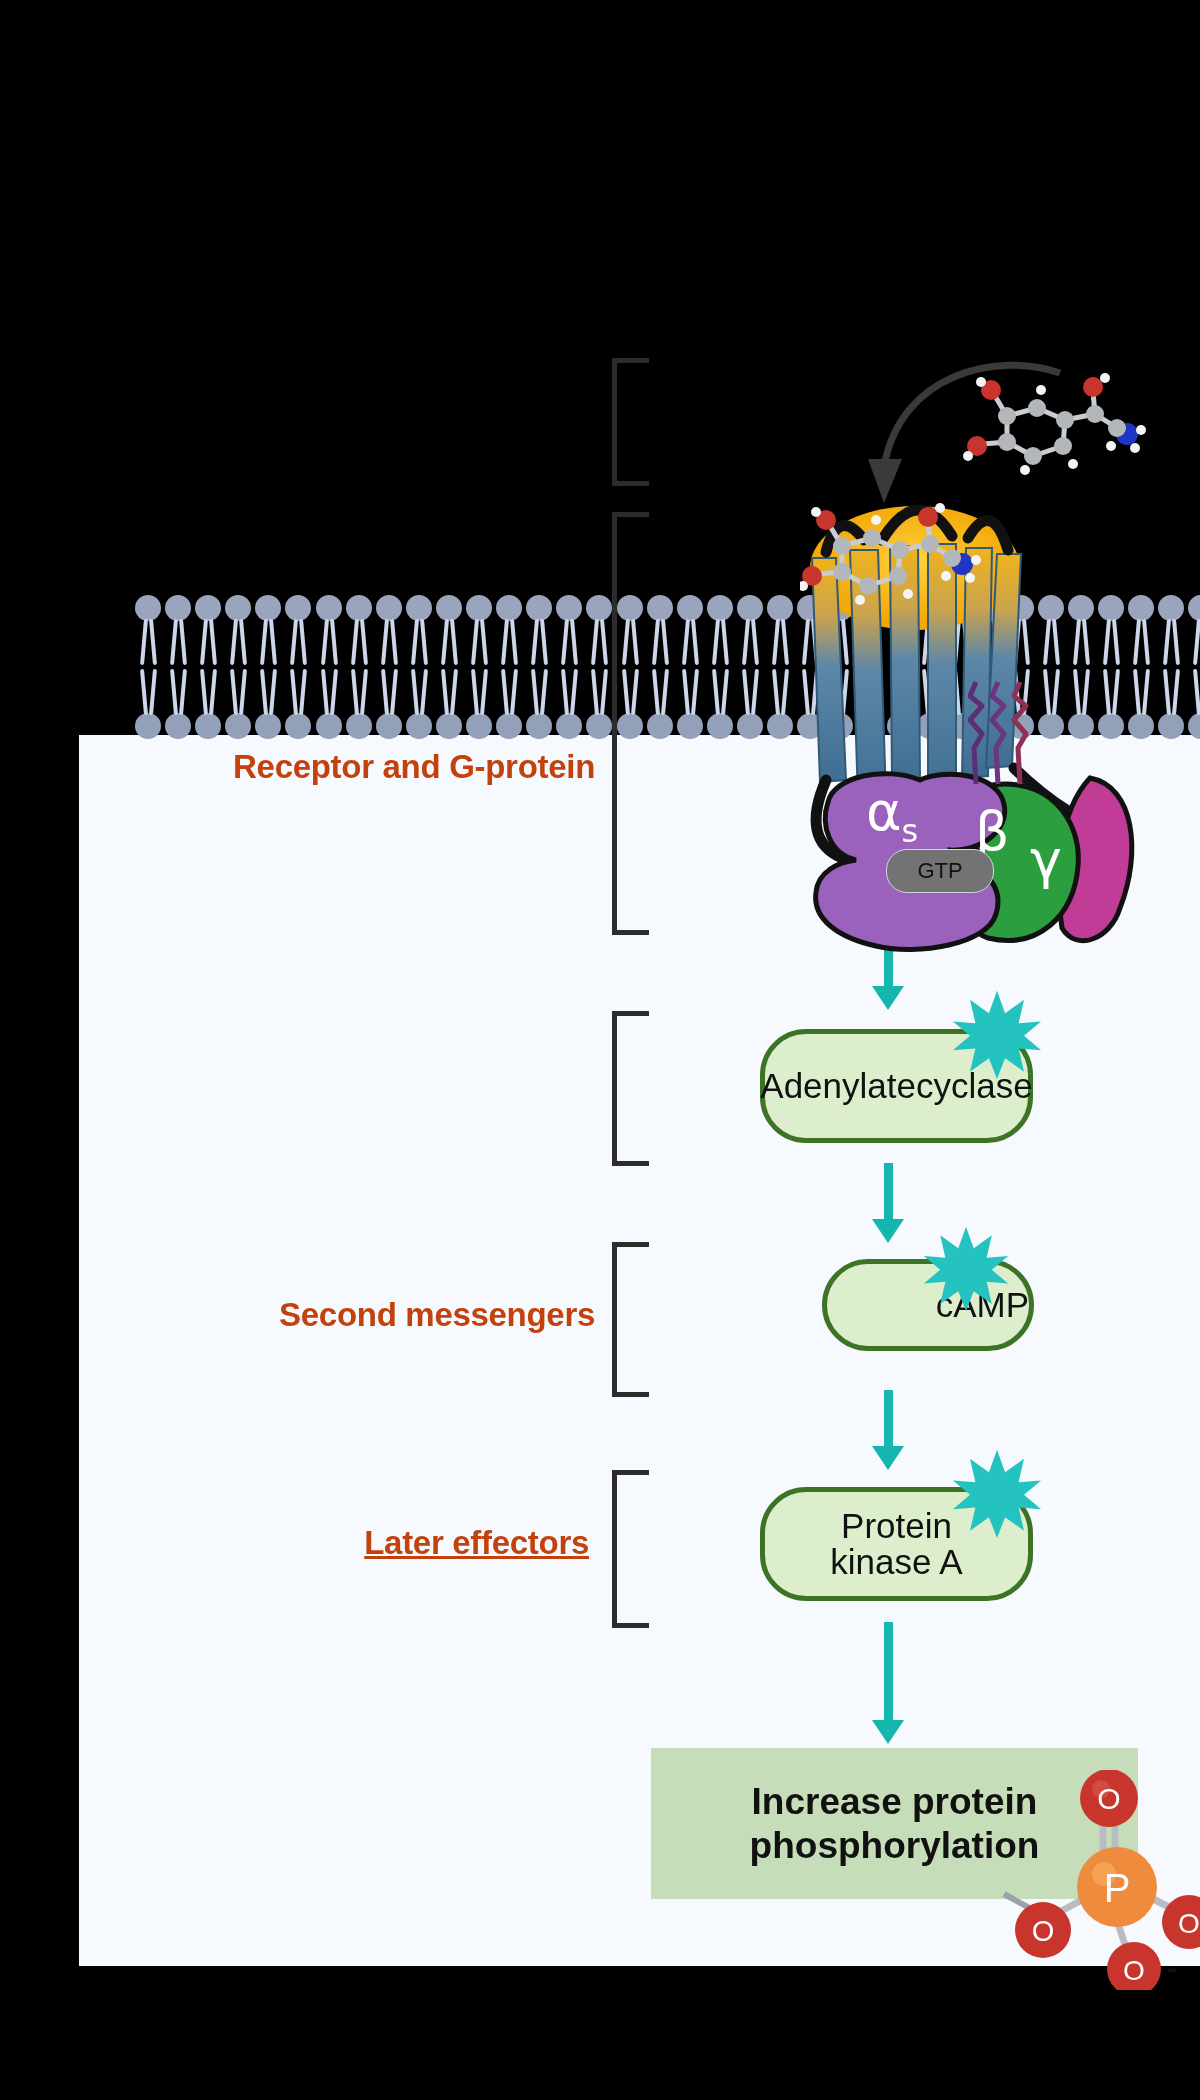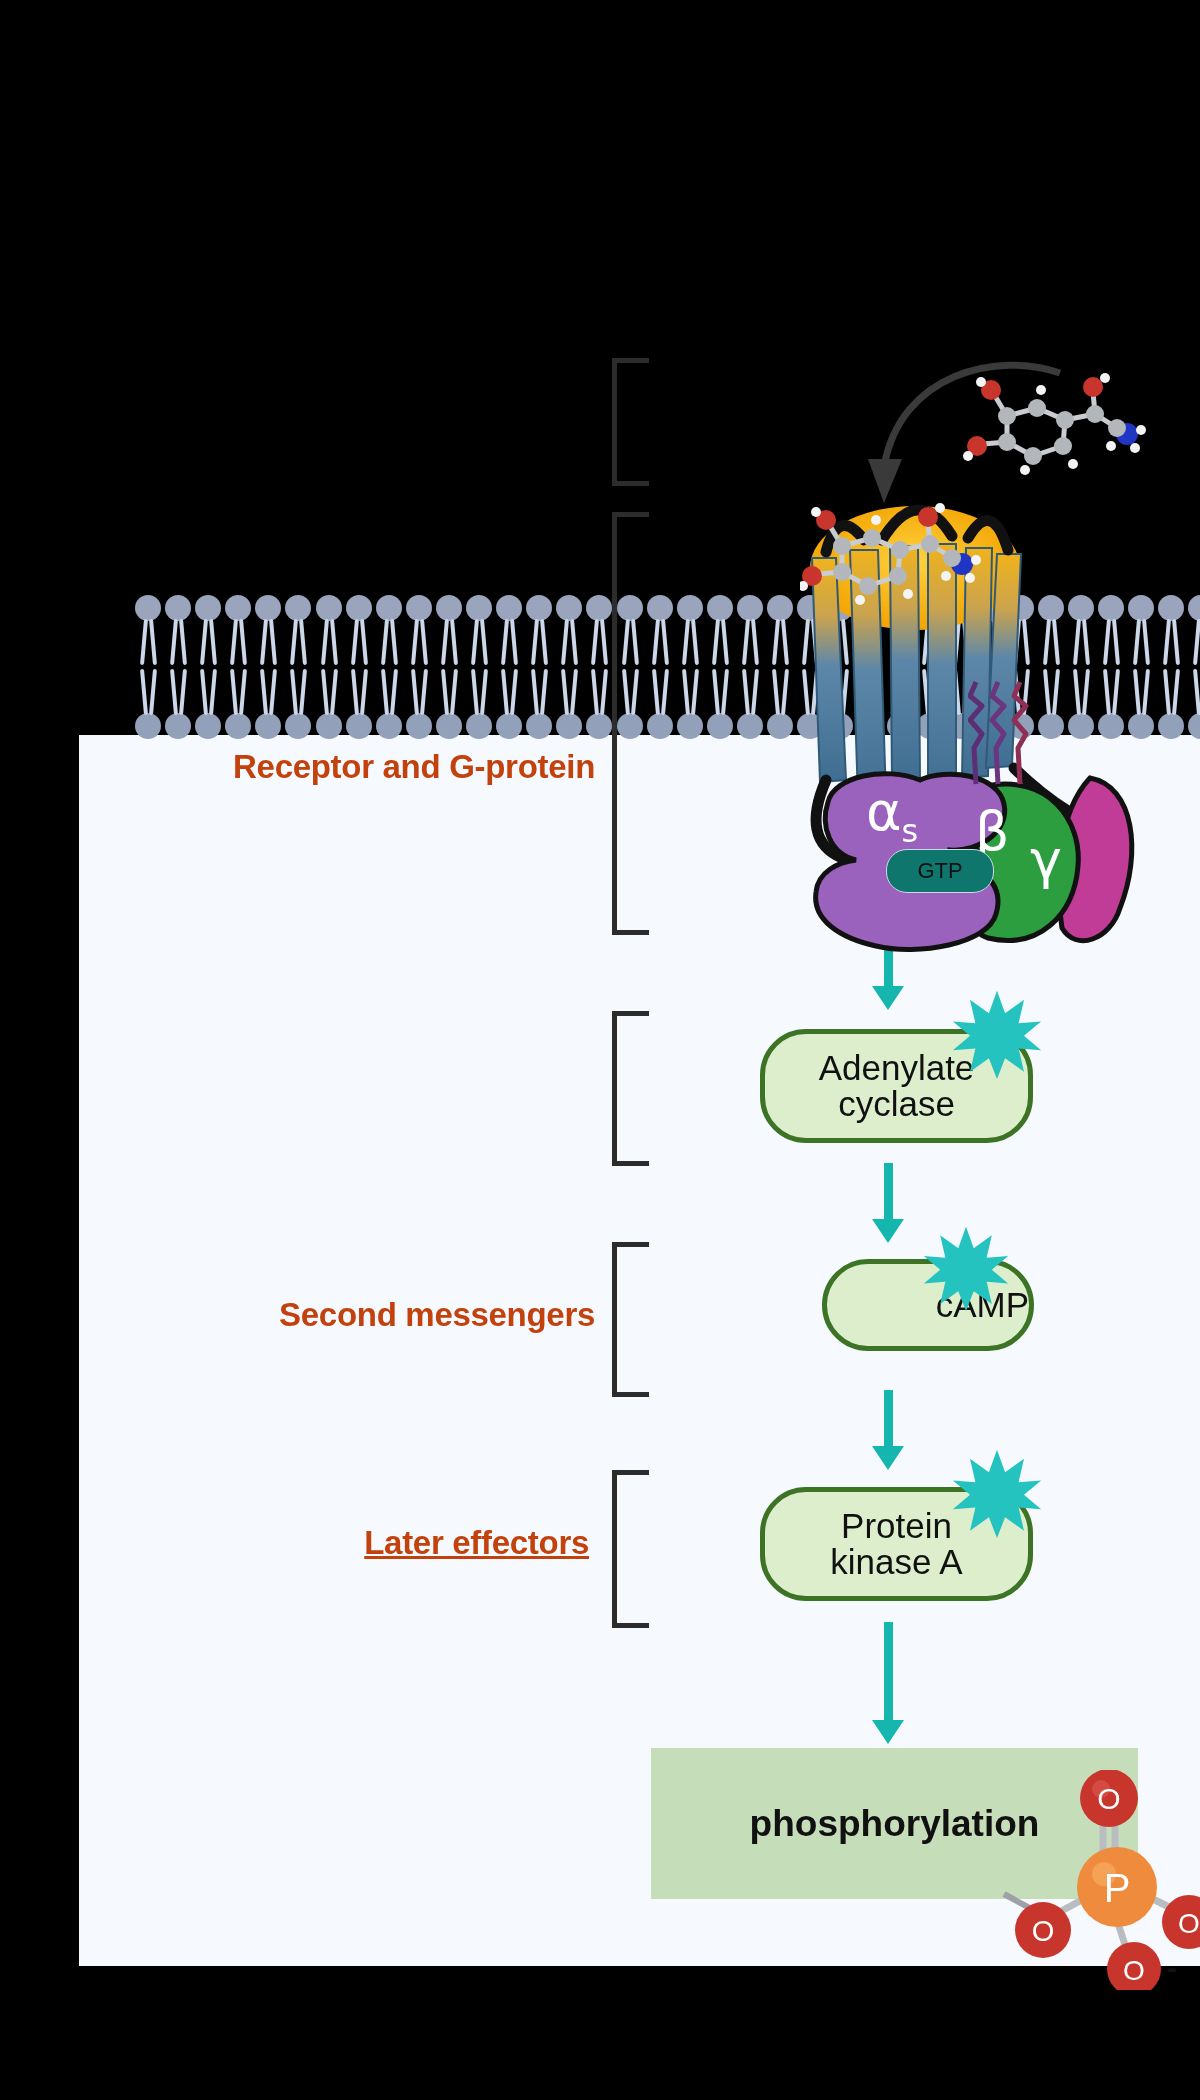--- a/index.html
+++ b/index.html
@@ -54,21 +54,21 @@
   #outcome{position:absolute;left:651px;top:1748px;width:487px;height:151px;
        background:#c6ddb9;display:flex;align-items:center;justify-content:center;
        text-align:center;font-weight:bold;font-size:37px;line-height:1.18;color:#111;z-index:3;}
 
   
   #receptor{position:absolute;left:790px;top:480px;width:430px;height:470px;z-index:5;}
   #gprotein{position:absolute;left:790px;top:760px;width:430px;height:200px;z-index:6;}
   .greek{position:absolute;color:#fff;font-size:54px;font-weight:500;z-index:9;
       font-family:"DejaVu Sans",sans-serif;}
   #gtp{position:absolute;left:886px;top:849px;width:106px;height:42px;border-radius:21px;
-      background:#0f766e;display:flex;align-items:center;justify-content:center;
+      background:#737373;display:flex;align-items:center;justify-content:center;
       font-size:22px;color:#111;z-index:9;border:1px solid #cfd8e6;}
 
   
   .mol{position:absolute;z-index:7;}
 </style>
 </head>
 <body>
 
 <div id="stage">
 
@@ -447,21 +447,21 @@
 
   <div class="stage-label" style="left:60px;top:748px;width:535px;">Receptor and G-protein</div>
   <div class="stage-label" style="left:60px;top:1296px;width:535px;">Second messengers</div>
   <div class="stage-label" style="left:54px;top:1524px;width:535px;text-decoration:underline;">Later effectors</div>
 
   <div class="arrow" style="left:884px;top:930px;height:58px;"></div>
   <div class="arrow" style="left:884px;top:1163px;height:58px;"></div>
   <div class="arrow" style="left:884px;top:1390px;height:58px;"></div>
   <div class="arrow" style="left:884px;top:1622px;height:100px;"></div>
 
-  <div class="pill" style="left:760px;top:1029px;width:263px;height:104px;flex-direction:column;">
+  <div class="pill" style="left:760px;top:1029px;width:263px;height:104px;flex-direction:row;">
     <span>Adenylate</span>
     <span>cyclase</span>
   </div>
 
   <div class="pill" style="left:822px;top:1259px;width:202px;height:82px;justify-content:flex-end;">
     <span>cAMP</span>
   </div>
 
   <div class="pill" style="left:760px;top:1487px;width:263px;height:104px;flex-direction:column;">
     <span>Protein</span>
@@ -473,20 +473,21 @@
   </svg>
   <svg class="burst" style="left:923px;top:1225px;" width="86" height="86" viewBox="0 0 100 100">
     <polygon points="50,2 59,27 80,12 74,38 99,36 80,52 99,68 74,66 80,92 59,77 50,100 41,77 20,92 26,66 1,68 20,52 1,36 26,38 20,12 41,27" fill="#25c3c0"></polygon>
   </svg>
   <svg class="burst" style="left:952px;top:1448px;" width="90" height="90" viewBox="0 0 100 100">
     <polygon points="50,2 59,27 80,12 74,38 99,36 80,52 99,68 74,66 80,92 59,77 50,100 41,77 20,92 26,66 1,68 20,52 1,36 26,38 20,12 41,27" fill="#25c3c0"></polygon>
   </svg>
 
   <div id="outcome">
     <div>
+      <div>Increase protein</div>
       <div>phosphorylation</div>
     </div>
   </div>
 
   <svg class="mol" style="left:1000px;top:1770px;" width="210" height="220" viewBox="0 0 210 220">
     <g stroke="#b9bcc0" stroke-width="7">
       <line x1="103" y1="95" x2="103" y2="40"></line>
       <line x1="115" y1="95" x2="115" y2="40"></line>
       <line x1="100" y1="120" x2="45" y2="150"></line>
       <line x1="135" y1="120" x2="185" y2="145"></line>

